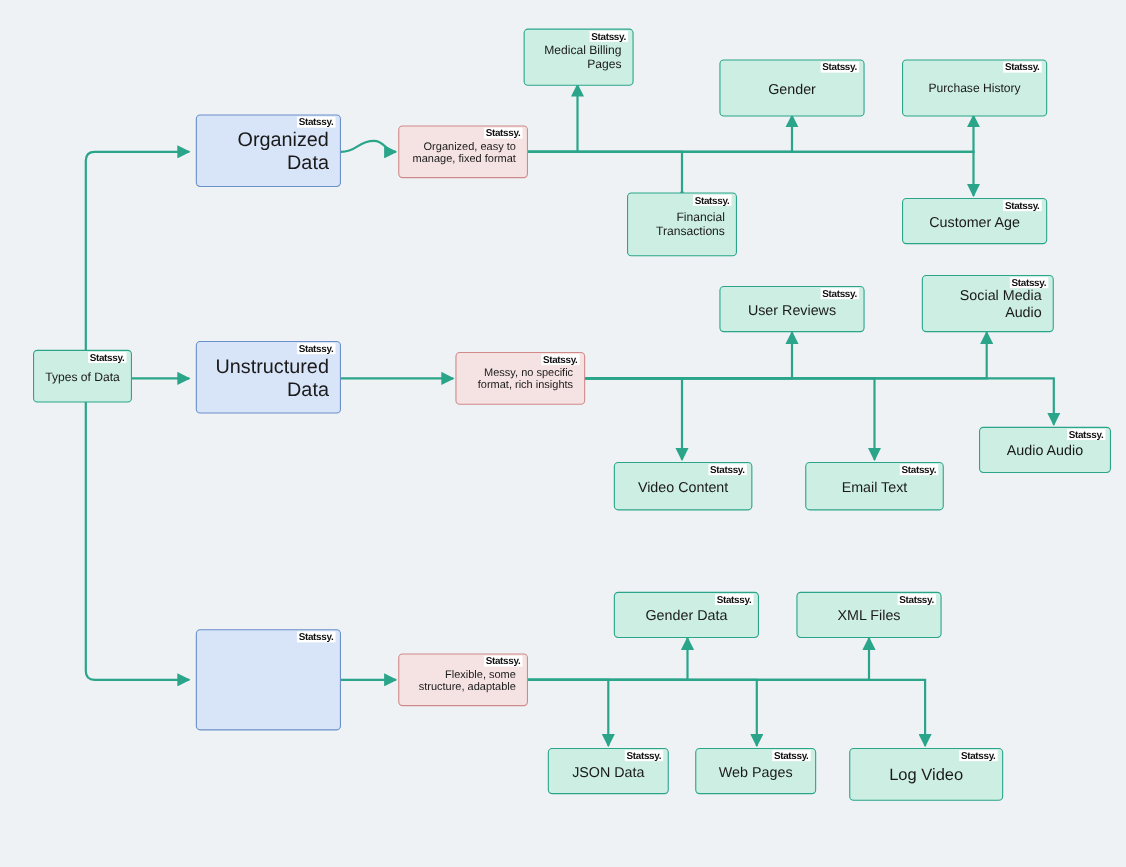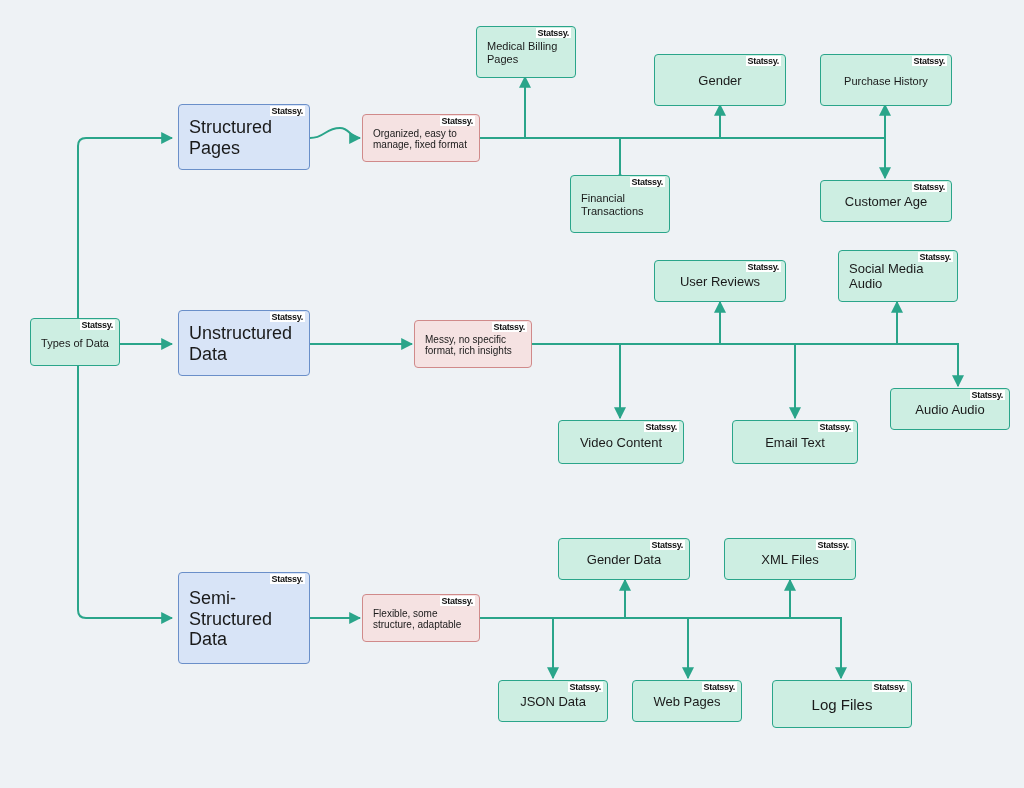--- a/index.html
+++ b/index.html
@@ -14,21 +14,21 @@
     width: 1024px; height: 788px;
   }
   .node {
     position: absolute;
     box-sizing: border-box;
     border: 1.5px solid;
     border-radius: 4px;
     display: flex;
     align-items: center;
     justify-content: center;
-    text-align: left;
+    text-align: right;
     padding: 8px 10px 6px 10px;
     color: #1a1a1a;
     line-height: 1.15;
   }
   .node .badge {
     position: absolute;
     top: 1px; right: 4px;
     font-size: 9px;
     font-weight: 700;
     letter-spacing: -0.3px;
@@ -88,29 +88,28 @@
     </g>
   </svg>
 
   <div class="node node-green fs-root" style="left:30px; top:318px; width:90px; height:48px;">
     <span class="badge">Statssy.</span>
     <span>Types of Data</span>
   </div>
 
   <div class="node node-blue fs-category" style="left:178px; top:104px; width:132px; height:66px;">
     <span class="badge">Statssy.</span>
-    <span>Structured Pages</span>
+    <span>Organized Data</span>
   </div>
   <div class="node node-blue fs-category" style="left:178px; top:310px; width:132px; height:66px;">
     <span class="badge">Statssy.</span>
     <span>Unstructured Data</span>
   </div>
   <div class="node node-blue fs-category" style="left:178px; top:572px; width:132px; height:92px;">
     <span class="badge">Statssy.</span>
-    <span>Semi-Structured Data</span>
   </div>
 
   <div class="node node-red fs-desc" style="left:362px; top:114px; width:118px; height:48px;">
     <span class="badge">Statssy.</span>
     <span>Organized, easy to manage, fixed format</span>
   </div>
   <div class="node node-red fs-desc" style="left:414px; top:320px; width:118px; height:48px;">
     <span class="badge">Statssy.</span>
     <span>Messy, no specific format, rich insights</span>
   </div>
@@ -172,16 +171,16 @@
   <div class="node node-green fs-leaf" style="left:498px; top:680px; width:110px; height:42px;">
     <span class="badge">Statssy.</span>
     <span>JSON Data</span>
   </div>
   <div class="node node-green fs-leaf" style="left:632px; top:680px; width:110px; height:42px;">
     <span class="badge">Statssy.</span>
     <span>Web Pages</span>
   </div>
   <div class="node node-green fs-leaf-lg" style="left:772px; top:680px; width:140px; height:48px;">
     <span class="badge">Statssy.</span>
-    <span>Log Files</span>
+    <span>Log Video</span>
   </div>
 
 </div>
 
 </body></html>

